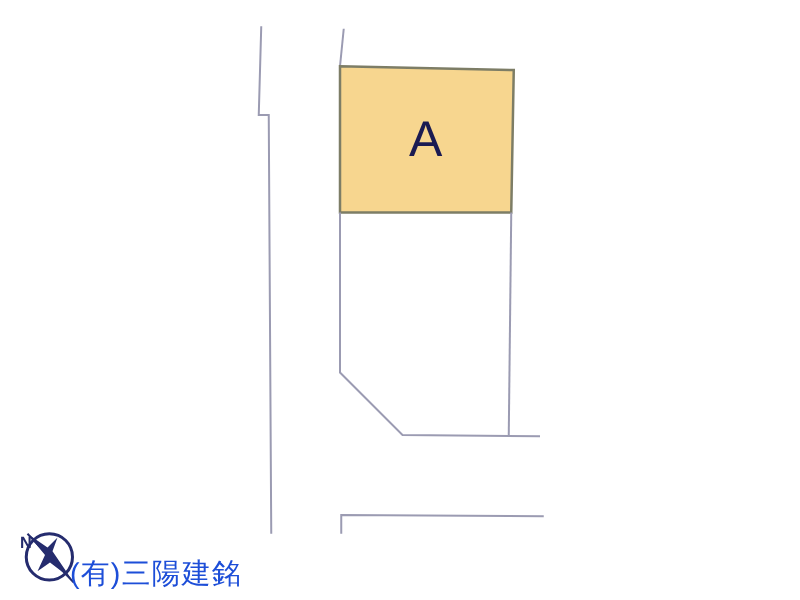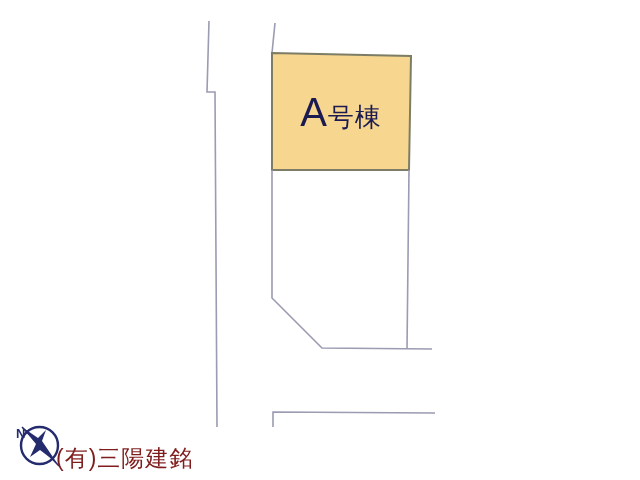--- a/index.html
+++ b/index.html
@@ -50,21 +50,21 @@
     top: 419px;
     width: 50px;
     height: 50px;
   }
   .watermark {
     position: absolute;
     left: 56px;
     top: 443px;
     font-size: 23px;
     letter-spacing: 1px;
-    color: #7f1d1d;
+    color: #1d4ed8;
     white-space: nowrap;
   }
 </style>
 </head>
 <body>
 
 <div class="canvas">
 
   <svg class="plan" width="640" height="480" viewBox="0 0 640 480">
 
@@ -76,21 +76,20 @@
 
     <polyline fill="none" stroke-width="1.6" stroke-linejoin="miter" points="272,170 272,298 322,348 432,349" stroke="#9b9bb2"></polyline>
 
     <polyline fill="none" stroke-width="1.6" points="409,170 407,349" stroke="#9b9bb2"></polyline>
 
     <polyline fill="none" stroke-width="1.6" stroke-linejoin="miter" points="273,427 273,412 435,413" stroke="#9b9bb2"></polyline>
   </svg>
 
   <div class="parcel-label">
     <span class="letter">A</span>
-      <span class="suffix">号棟</span>
   </div>
 
   <svg class="compass" width="50" height="50" viewBox="0 0 50 50">
     <circle cx="24.5" cy="26.5" r="18.5" fill="none" stroke-width="2.4" stroke="#252c6e"></circle>
     <polyline points="44,47 7,8" fill="none" stroke-width="1.6" stroke="#252c6e"></polyline>
     <polygon points="7,8 23,19 31,11 27,22 42,44 25,31 15,38 21,25" fill="#252c6e"></polygon>
     <text x="1" y="19" font-size="13" font-weight="bold" fill="#252c6e">N</text>
   </svg>
 
   <div class="watermark">(有)三陽建銘</div>

